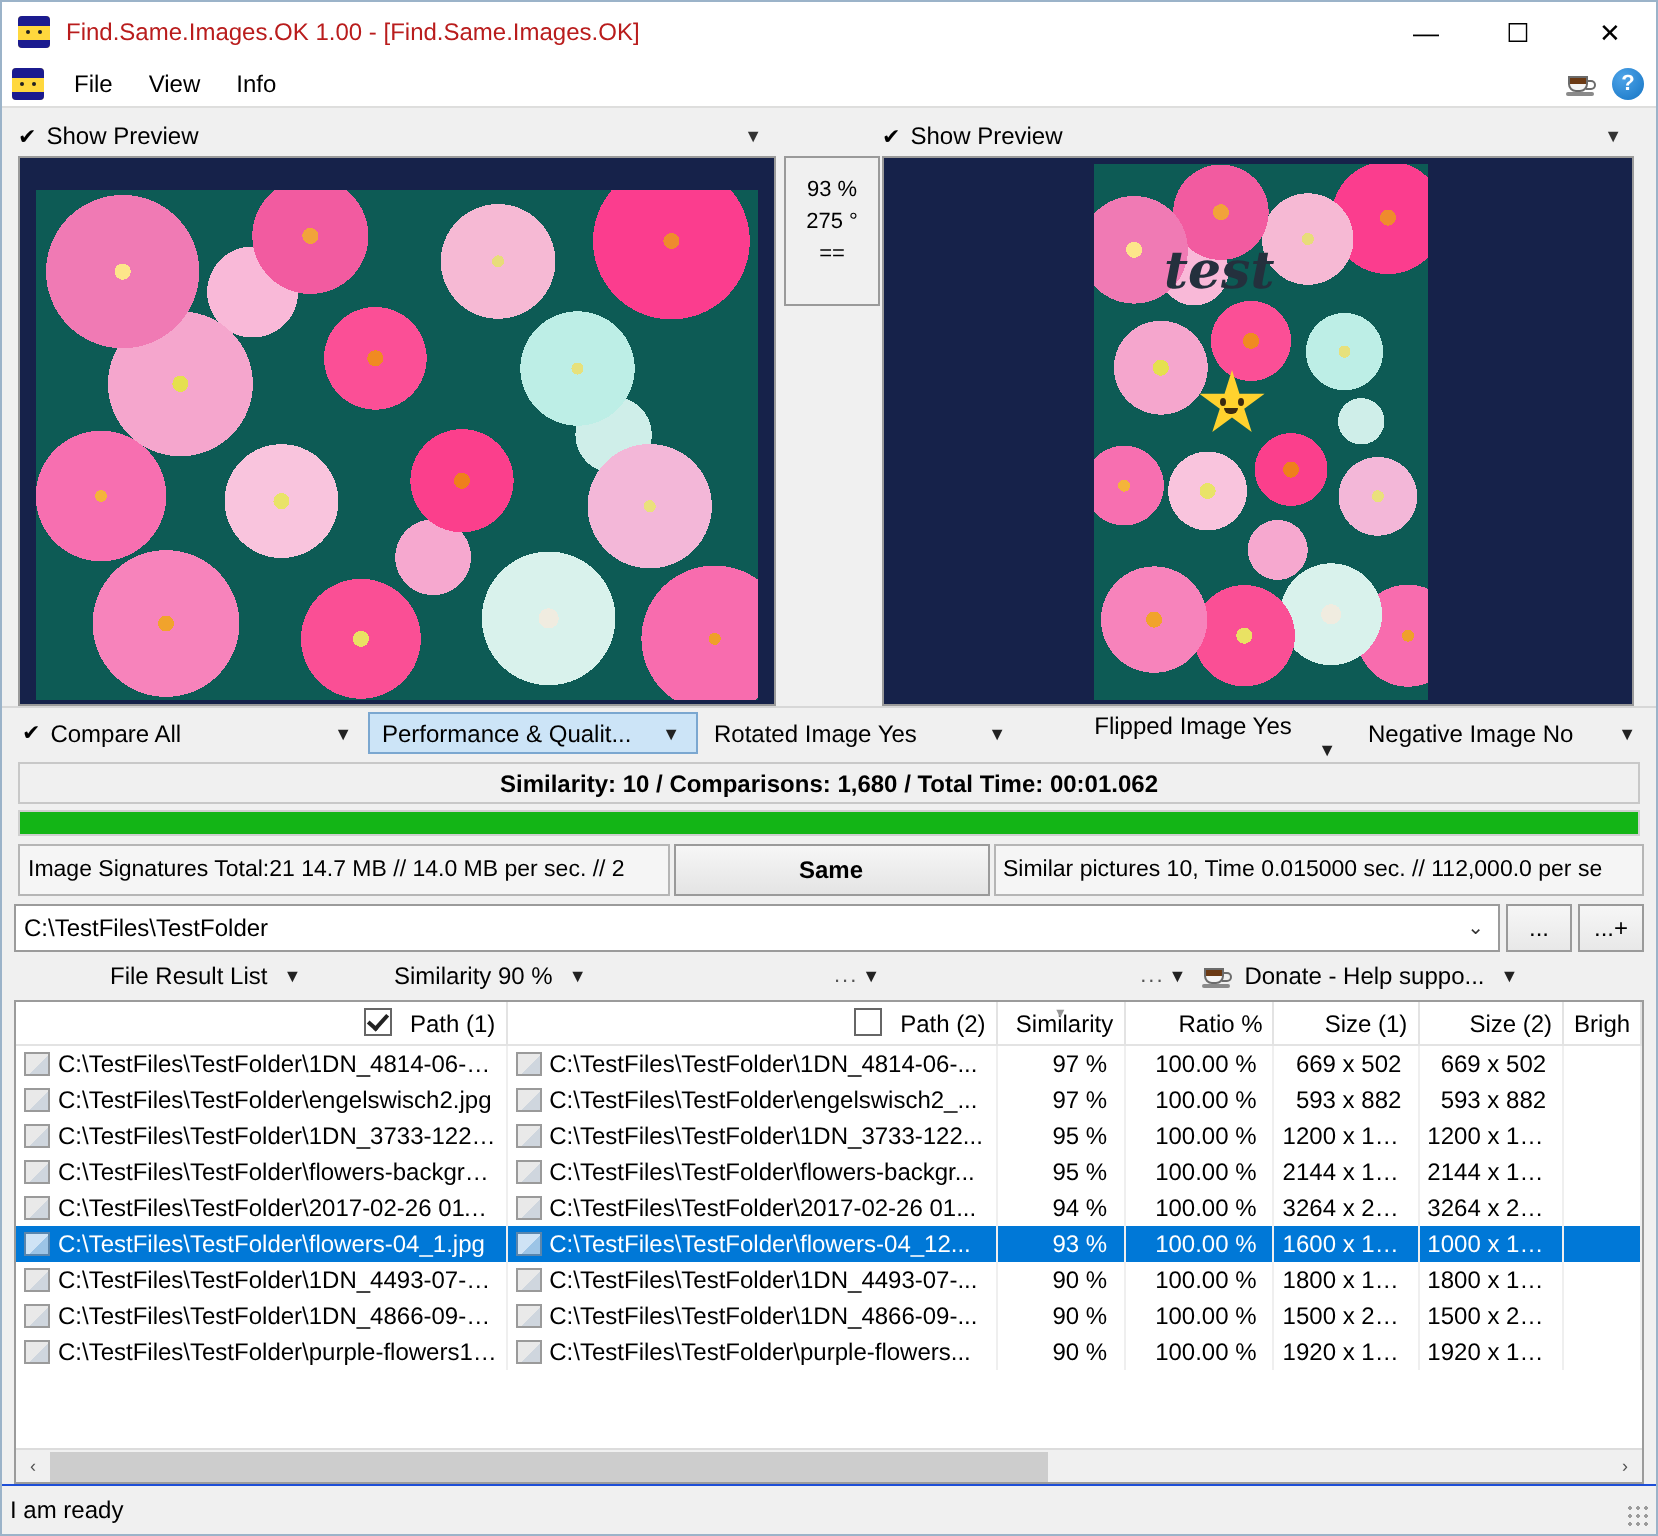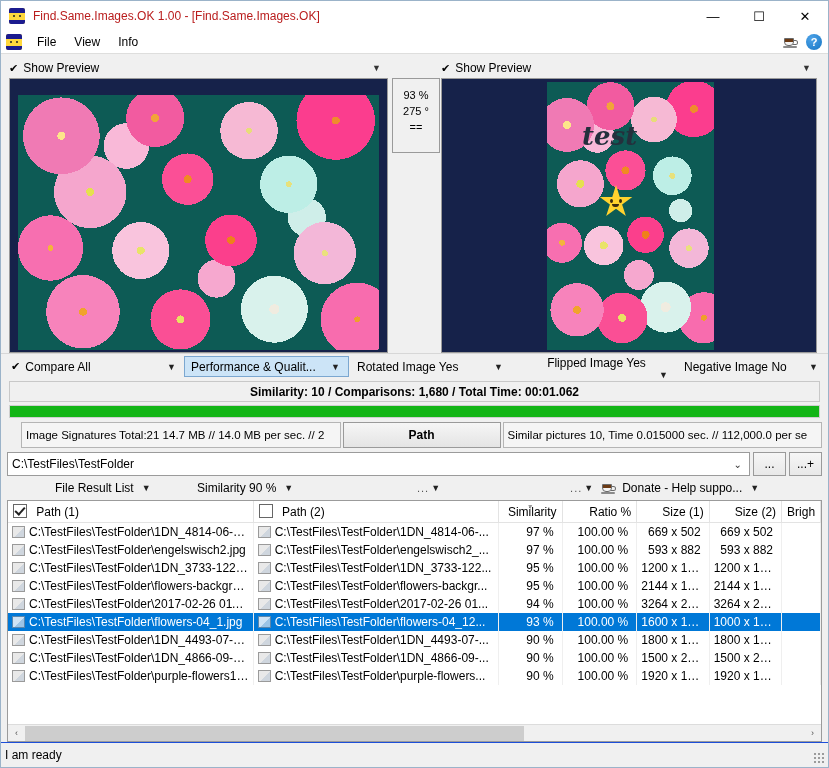--- a/index.html
+++ b/index.html
@@ -239,21 +239,21 @@
   }
   .progress-fill {
     height: 100%;
     background: #13b516;
   }
 
   
   .stats-row {
     flex: 0 0 auto;
     height: 26px;
-    margin: 4px 6px 0 20px;
+    margin: 4px 6px 0 8px;
     display: flex;
     align-items: stretch;
   }
   .stat-box {
     flex: 1 1 0;
     border: 1px solid #b5b5b5;
     background: #f5f5f5;
     box-sizing: border-box;
     display: flex;
     align-items: center;
@@ -347,21 +347,21 @@
     width: 100%;
     font-size: 12px;
   }
   table.grid th {
     background: #fff;
     border-right: 1px solid #e3e3e3;
     border-bottom: 1px solid #e3e3e3;
     font-weight: normal;
     height: 21px;
     padding: 0 5px;
-    text-align: left;
+    text-align: right;
     white-space: nowrap;
     overflow: hidden;
     position: relative;
     cursor: default;
   }
   table.grid th.num { text-align: right; }
   table.grid td {
     border-right: 1px solid #efefef;
     height: 18px;
     padding: 0 4px;
@@ -613,21 +613,21 @@
   </div>
 
   <div class="sim-line">Similarity: 10 / Comparisons: 1,680 / Total Time: 00:01.062</div>
 
   <div class="progress-wrap">
     <div class="progress-fill" id="progress-fill" style="width: 100%; background: rgb(19, 181, 22);"></div>
   </div>
 
   <div class="stats-row">
     <div class="stat-box">Image Signatures Total:21  14.7 MB // 14.0 MB per sec. // 2</div>
-    <div class="start-btn">Path</div>
+    <div class="start-btn">Same</div>
     <div class="stat-box">Similar pictures 10, Time 0.015000 sec. // 112,000.0 per se</div>
   </div>
 
   <div class="path-row">
     <div class="path-combo">
       <span>C:\TestFiles\TestFolder</span>
       <span class="combo-caret">⌄</span>
     </div>
     <div class="dots-btn">...</div>
     <div class="dots-btn">...+</div>

